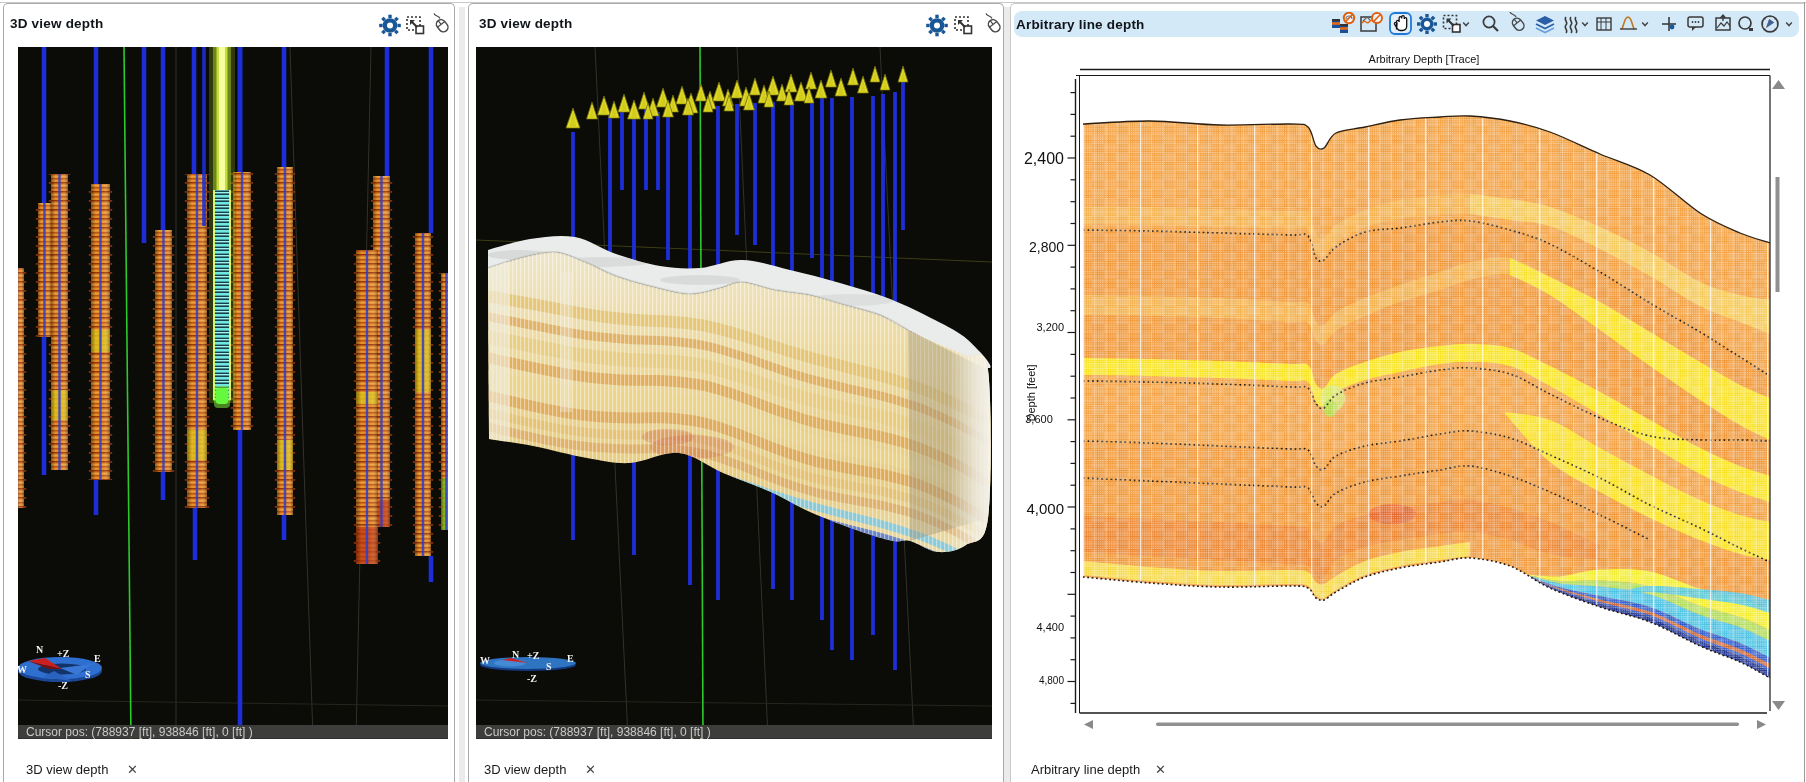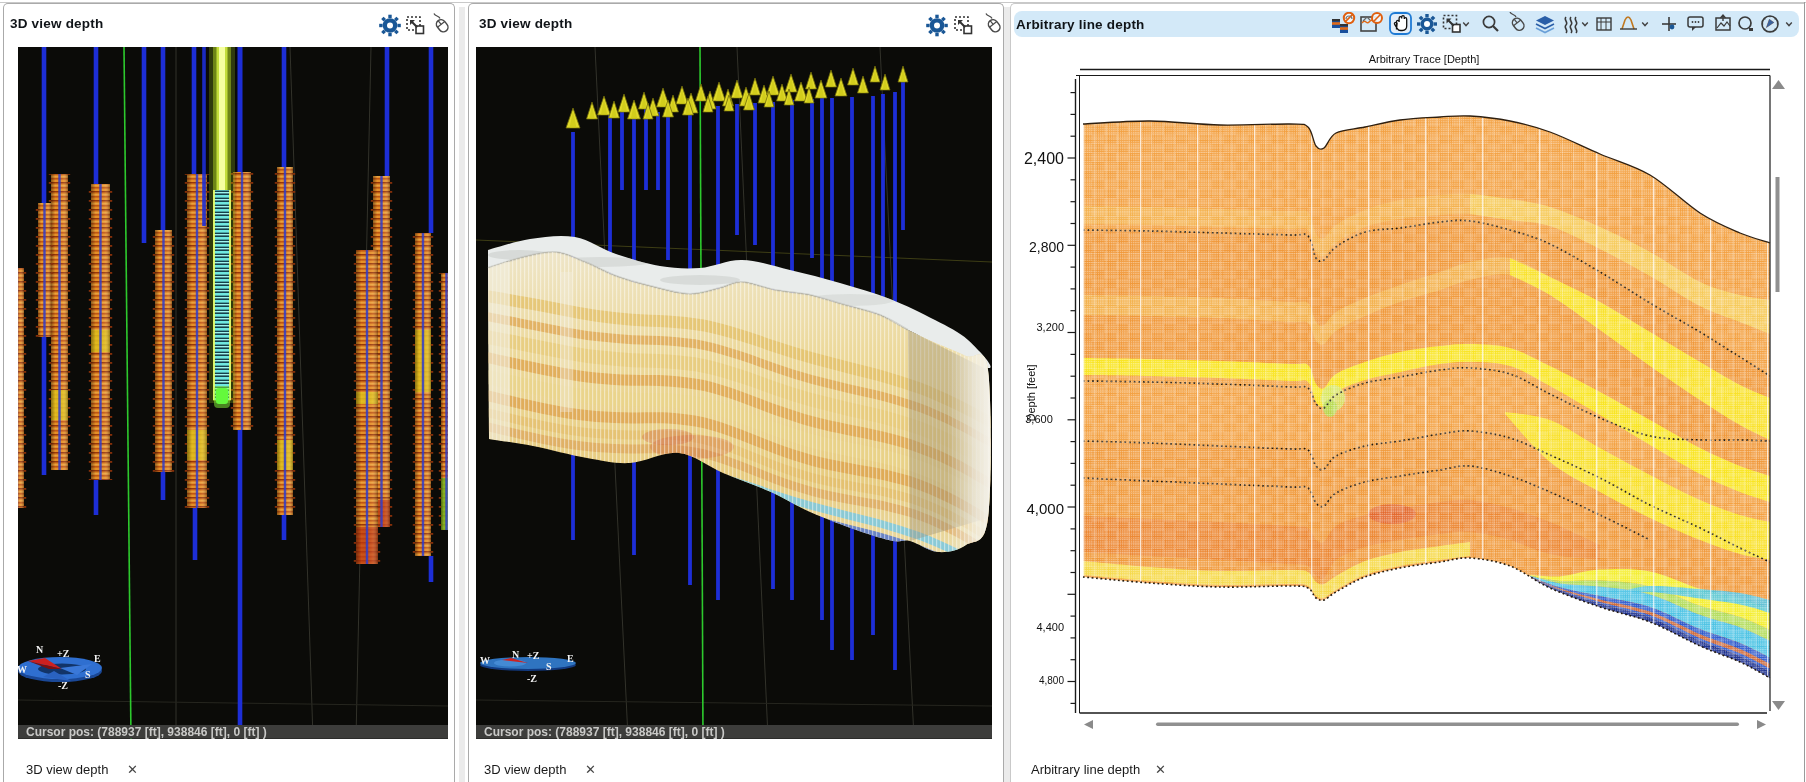--- a/index.html
+++ b/index.html
@@ -1,21 +1,21 @@
 <!DOCTYPE html>
 <html><head><meta charset="utf-8"><style>
 
 * { margin:0; padding:0; box-sizing:border-box; }
 html,body { width:1806px; height:782px; background:#fff; overflow:hidden;
   font-family:"Liberation Sans", sans-serif; }
 .abs { position:absolute; }
 .ptitle { font-size:13.5px; font-weight:bold; color:#101418; letter-spacing:0.2px; }
 .tab { font-size:13px; color:#1a1a1a; }
 .tabx { font-size:13px; color:#444; }
-.cursorbar { font-size:12px; font-weight:bold; color:#c9c9c7; white-space:pre; }
+.cursorbar { font-size:12px; font-weight:normal; color:#c9c9c7; white-space:pre; }
 
 </style></head><body>
 <div class="abs" style="left:0;top:2px;width:1806px;height:1px;background:#c9c9c9"></div>
 <div class="abs" style="left:1804px;top:2px;width:1px;height:780px;background:#9a9a9a"></div>
 <div class="abs" style="left:3px;top:3px;width:452px;height:779px;border:1px solid #aaaaaa;border-bottom:none;border-radius:5px 5px 0 0;background:#fff"></div>
 <div class="abs" style="left:468px;top:3px;width:536px;height:779px;border:1px solid #aaaaaa;border-bottom:none;border-radius:5px 5px 0 0;background:#fff"></div>
 <div class="abs" style="left:1010px;top:3px;width:794px;height:779px;border:1px solid #c9c9c9;border-bottom:none;border-right:none;border-radius:5px 0 0 0;background:#fff"></div>
 <div class="abs" style="left:459px;top:7px;width:6px;height:775px;background:#ebebeb"></div>
 <div class="abs" style="left:1004px;top:7px;width:6px;height:775px;background:#ebebeb"></div>
 <div class="abs ptitle" style="left:10px;top:16px;">3D view depth</div>
@@ -548,21 +548,21 @@
 <line x1="1070.5" y1="659.7" x2="1075.5" y2="659.7" stroke="#1a1a1a" stroke-width="1.2"></line>
 <line x1="1067.5" y1="681.5" x2="1075.5" y2="681.5" stroke="#1a1a1a" stroke-width="1.2"></line>
 <line x1="1070.5" y1="703.4" x2="1075.5" y2="703.4" stroke="#1a1a1a" stroke-width="1.2"></line>
 <path d="M1772,89 L1785,89 L1778.5,80 Z" fill="#8a8a8a"></path>
 <path d="M1772,701 L1785,701 L1778.5,710 Z" fill="#8a8a8a"></path>
 <rect x="1775.5" y="177" width="4" height="115" fill="#909090"></rect>
 <path d="M1093,720 L1093,729 L1084,724.5 Z" fill="#8a8a8a"></path>
 <path d="M1757,720 L1757,729 L1766,724.5 Z" fill="#8a8a8a"></path>
 <rect x="1156" y="722.5" width="583" height="3.5" rx="1.7" fill="#909090"></rect>
 </svg>
-<div class="abs" style="left:1354px;top:53px;width:140px;text-align:center;font-size:11px;color:#111">Arbitrary Trace [Depth]</div>
+<div class="abs" style="left:1354px;top:53px;width:140px;text-align:center;font-size:11px;color:#111">Arbitrary Depth [Trace]</div>
 <div class="abs" style="left:1014px;top:150px;width:50px;text-align:right;font-size:16px;color:#111">2,400</div>
 <div class="abs" style="left:1014px;top:239px;width:50px;text-align:right;font-size:14px;color:#111">2,800</div>
 <div class="abs" style="left:1014px;top:321px;width:50px;text-align:right;font-size:11px;color:#111">3,200</div>
 <div class="abs" style="left:1014px;top:413px;width:50px;text-align:center;font-size:11px;color:#111">3,600</div>
 <div class="abs" style="left:1014px;top:500px;width:50px;text-align:right;font-size:15px;color:#111">4,000</div>
 <div class="abs" style="left:1014px;top:621px;width:50px;text-align:right;font-size:11px;color:#111">4,400</div>
 <div class="abs" style="left:1014px;top:675px;width:50px;text-align:right;font-size:10px;color:#111">4,800</div>
 <div class="abs" style="left:981px;top:387px;width:100px;font-size:11px;color:#111;transform:rotate(-90deg);transform-origin:center;text-align:center;">Depth [feet]</div>
 <div class="abs tab" style="left:26px;top:762px;">3D view depth</div>
 <div class="abs tabx" style="left:127px;top:762px;">✕</div>

